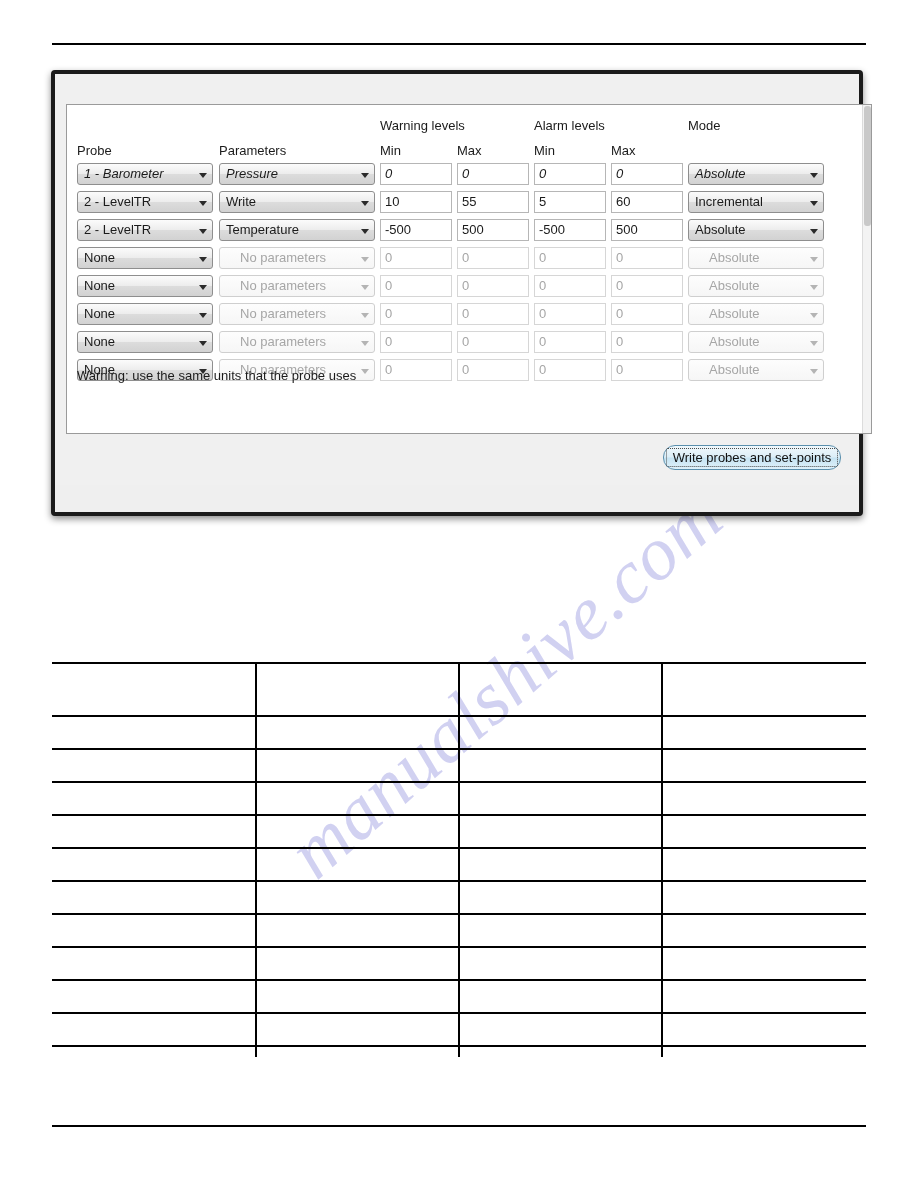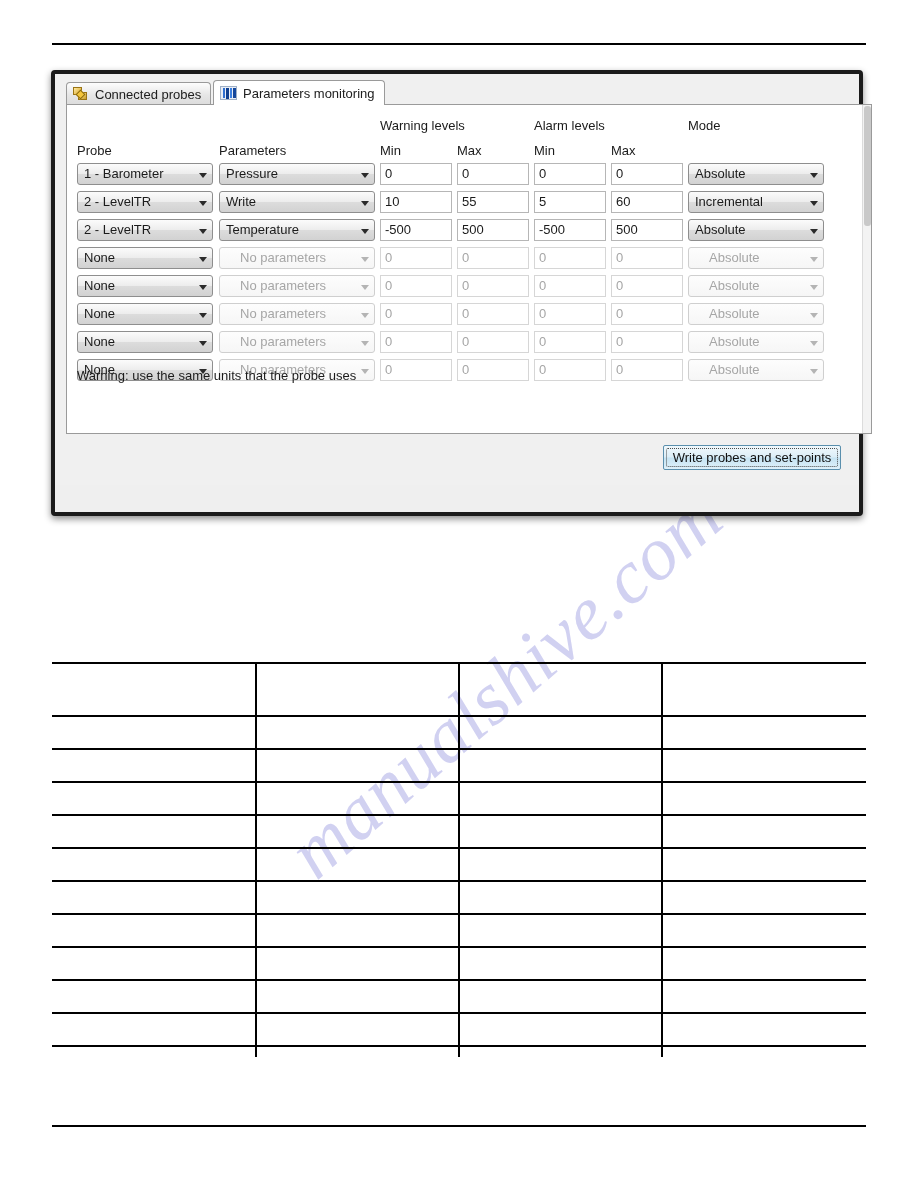--- a/index.html
+++ b/index.html
@@ -304,21 +304,21 @@
 
   
   #footer { position: absolute; left: 0; top: 362px; width: 100%; height: 49px; }
   #write-button {
     position: absolute;
     right: 18px;
     top: 9px;
     width: 178px;
     height: 25px;
     border: 1px solid #5a8fad;
-    border-radius: 2px;
+    border-radius: 12px;
     background: linear-gradient(to bottom, #f0f8fc 0%, #dceef7 48%, #c5e3f2 52%, #dff1fa 100%);
     box-sizing: border-box;
     cursor: pointer;
     font-size: 13px;
     color: #111111;
     text-align: center;
     line-height: 23px;
     white-space: nowrap;
   }
   #write-button .focus-ring {
@@ -353,55 +353,36 @@
     <div class="vline" style="left: 203px;"></div>
     <div class="vline" style="left: 406px;"></div>
     <div class="vline" style="left: 609px;"></div>
   </div>
 
 <div id="dialog">
 
 
   <div id="dialog-body">
 
-    <div id="tabstrip">
-      <div class="tab" id="tab-connected">
-        <span class="icon-link">
-          <span class="sq sq1"></span>
-            <span class="sq sq2"></span>
-            <span class="bolt"></span>
-        </span>
-        <span class="tab-label">Connected probes</span>
-      </div>
-      <div class="tab active" id="tab-parameters">
-        <span class="icon-bars">
-            <i></i>
-            <i></i>
-            <i></i>
-            <i></i>
-          </span>
-        <span class="tab-label">Parameters monitoring</span>
-      </div>
-    </div>
 
     <div id="tabpanel">
 
       <div class="group-head" style="left:313px; top:13px;">Warning levels</div>
       <div class="group-head" style="left:467px; top:13px;">Alarm levels</div>
       <div class="group-head" style="left:621px; top:13px;">Mode</div>
 
       <div class="col-head" style="left:10px;  top:38px;">Probe</div>
       <div class="col-head" style="left:152px; top:38px;">Parameters</div>
       <div class="sub-head" style="left:313px; top:38px;">Min</div>
       <div class="sub-head" style="left:390px; top:38px;">Max</div>
       <div class="sub-head" style="left:467px; top:38px;">Min</div>
       <div class="sub-head" style="left:544px; top:38px;">Max</div>
 
       <div id="grid">
-          <div class="row" style="top: 58px;">
+          <div class="row" style="top: 58px; font-style: italic;">
             <div class="combo c-probe"><span>1 - Barometer</span><span class="arrow"></span></div>
             <div class="combo c-param"><span>Pressure</span><span class="arrow"></span></div>
             <div class="textbox c-wmin">0</div>
             <div class="textbox c-wmax">0</div>
             <div class="textbox c-amin">0</div>
             <div class="textbox c-amax">0</div>
             <div class="combo c-mode"><span>Absolute</span><span class="arrow"></span></div>
           </div>
           <div class="row" style="top: 86px;">
             <div class="combo c-probe"><span>2 - LevelTR</span><span class="arrow"></span></div>

